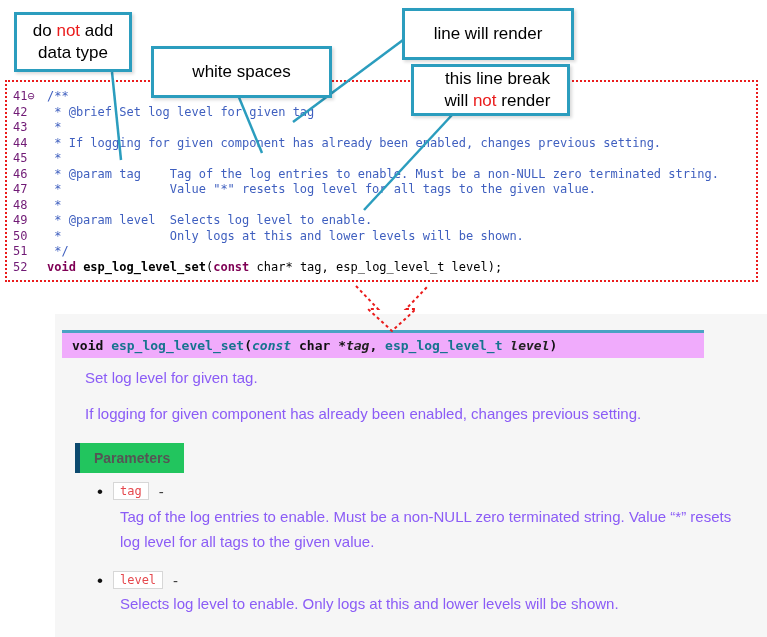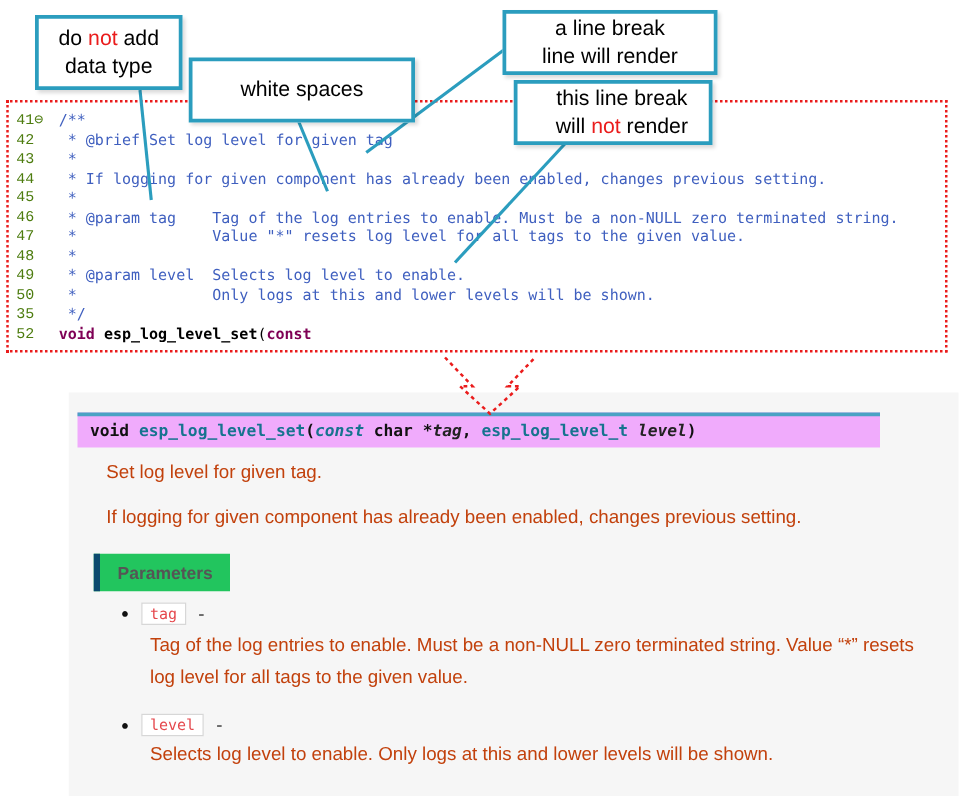--- a/index.html
+++ b/index.html
@@ -17,21 +17,21 @@
     z-index:10; box-shadow:2px 2px 3px rgba(0,0,0,0.15); padding:3px 6px;
   }
   .red { color:#ea1c1c; }
 
   
   .code-block {
     position:absolute; left:5px; top:80px; width:753px; height:202px;
     border:2px dotted #ea1c1c; background:#ffffff; padding:7px 0 0 6px; z-index:4;
   }
   .code-line { display:flex; font-family:"DejaVu Sans Mono", monospace; font-size:12px; line-height:15.5px; }
-  .lnum { width:34px; flex:none; color:#4d7c0f; white-space:pre;font-family:Liberation Mono, monospace; }
+  .lnum { width:34px; flex:none; color:#701a75; white-space:pre; }
   .ctext { white-space:pre; }
   .comment { color:#3f5fbf; }
   .kw { color:#7f0055; font-weight:bold; }
   .fname { color:#000; font-weight:bold; }
   .plain { color:#000; }
 
   
   svg.overlay { position:absolute; left:0; top:0; z-index:6; pointer-events:none; }
 
   
@@ -39,48 +39,47 @@
   .sigbar {
     position:absolute; left:62px; top:330px; width:642px; height:28px;
     background:#f0abfc; border-top:3px solid #4aa2c4;
     font-family:"DejaVu Sans Mono", monospace; font-size:13px; font-weight:bold;
     padding:5px 10px 0 10px; white-space:pre; z-index:3; color:#111;
   }
   .sig-name { color:#16738f; }
   .sig-type { color:#16738f; }
   .sig-const { color:#16738f; font-style:italic; }
   .sig-param { color:#222; font-style:italic; }
-  .docp { position:absolute; font-size:15px; color:#c2410c; z-index:3; }
+  .docp { position:absolute; font-size:15px; color:#8b5cf6; z-index:3; }
   .params-label {
     position:absolute; left:75px; top:443px; background:#22c55e;
     border-left:5px solid #0c4a6e; padding:7px 14px; font-weight:bold;
     font-size:14px; color:#555; z-index:3;
   }
   .bullet-row { position:absolute; display:flex; align-items:center; gap:10px; z-index:3; }
   .dot { font-size:17px; color:#111; line-height:1; }
   .chip {
     font-family:"DejaVu Sans Mono", monospace; font-size:12px; color:#e5484d;
     background:#fff; border:1px solid #d7d7d7; padding:1px 6px;
   }
   .docdash { font-size:15px; color:#404040; }
 </style>
 </head>
 <body>
 
-<div class="callout" style="left:14px; top:12px; width:118px; height:60px;margin-left:14px;">
+<div class="callout" style="left:14px; top:12px; width:118px; height:60px;">
   <div><span>do </span><span class="red">not</span><span> add</span></div>
   <div>data type</div>
 </div>
 
 <div class="callout" style="left:151px; top:46px; width:181px; height:52px;">
   <div>white spaces</div>
 </div>
 
 <div class="callout" style="left:402px; top:8px; width:172px; height:52px;">
-  <div>a line break</div>
   <div>line will render</div>
 </div>
 
 <div class="callout" style="left:411px; top:64px; width:159px; height:52px;padding-left:20px;">
   <div>this line break</div>
   <div><span>will </span><span class="red">not</span><span> render</span></div>
 </div>
 
 <div class="code-block">
   <div class="code-line">
@@ -117,29 +116,30 @@
     </div>
   <div class="code-line">
       <span class="lnum">49</span>
       <span class="ctext comment"> * @param level  Selects log level to enable.</span>
     </div>
   <div class="code-line">
       <span class="lnum">50</span>
       <span class="ctext comment"> *               Only logs at this and lower levels will be shown.</span>
     </div>
   <div class="code-line">
-      <span class="lnum">35</span>
+      <span class="lnum">51</span>
       <span class="ctext comment"> */</span>
     </div>
   <div class="code-line">
     <span class="lnum">52</span>
       <span class="ctext kw">void </span>
       <span class="ctext fname">esp_log_level_set</span>
       <span class="ctext plain">(</span>
       <span class="ctext kw">const</span>
+      <span class="ctext plain"> char* tag, esp_log_level_t level);</span>
   </div>
 </div>
 
 <div class="doc-panel"></div>
 
 <div class="sigbar"><span>void </span><span class="sig-name">esp_log_level_set</span><span>(</span><span class="sig-const">const</span><span> char *</span><span class="sig-param">tag</span><span>, </span><span class="sig-type">esp_log_level_t</span><span> </span><span class="sig-param">level</span><span>)</span></div>
 
 <div class="docp" style="left:85px; top:369px;">Set log level for given tag.</div>
 <div class="docp" style="left:85px; top:405px;">If logging for given component has already been enabled, changes previous setting.</div>
 

